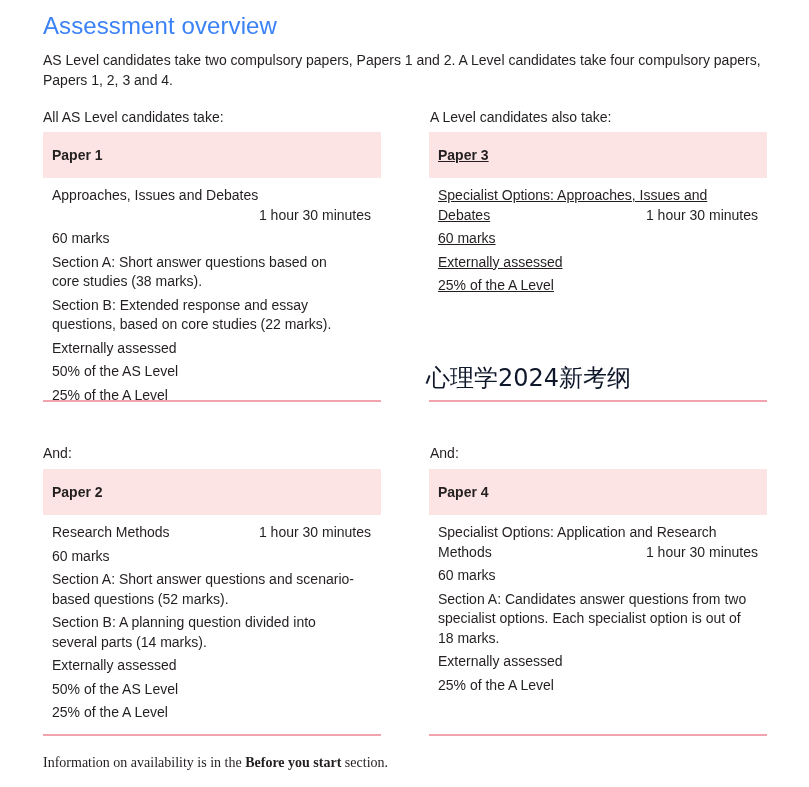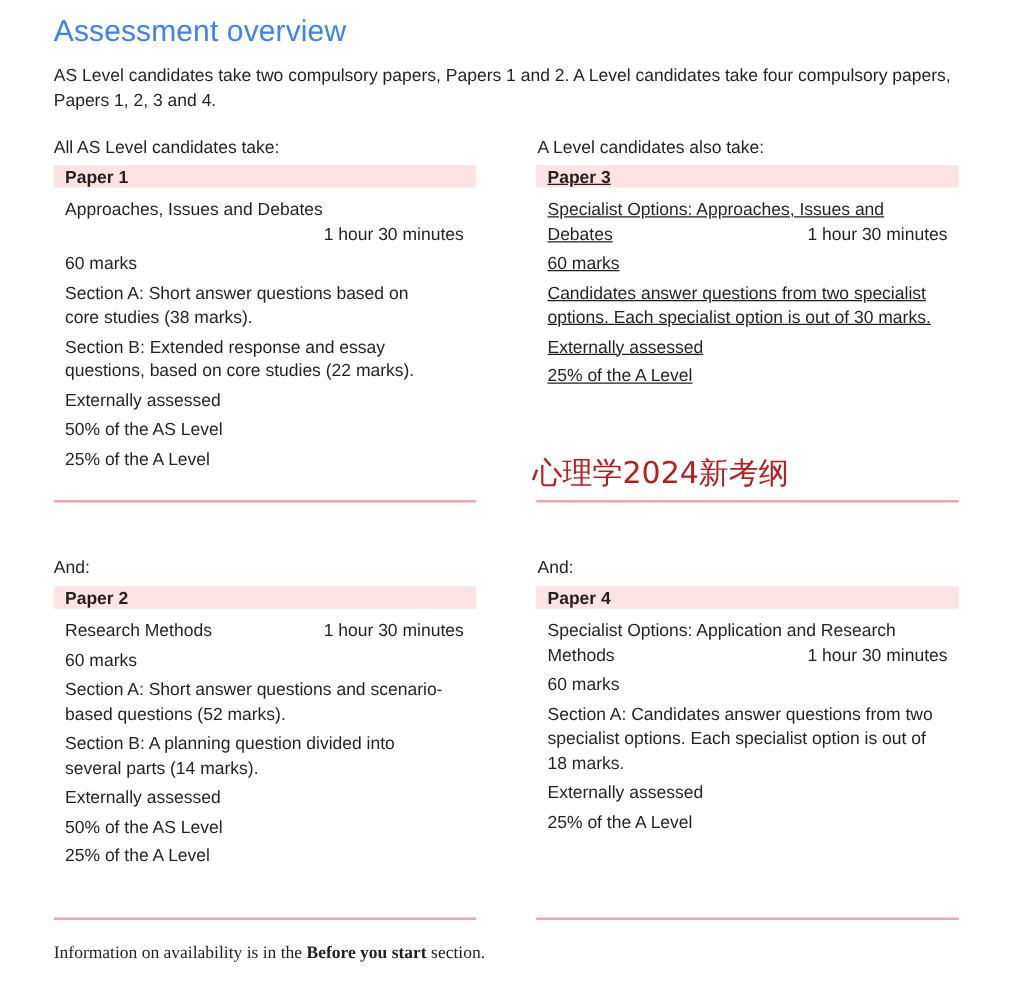--- a/index.html
+++ b/index.html
@@ -16,35 +16,35 @@
       font-size: 14px; line-height: 20px;
     }
     .col-label {
       position: absolute; font-size: 14px; line-height: 20px;
     }
     .card {
       position: absolute; width: 338px;
       border-bottom: 2px solid #f1a3ae;
     }
     .card-head {
-      background: #fce4e4; height: 18px; display: flex; align-items: center;
+      background: #fce4e4; height: 46px; display: flex; align-items: center;
       padding-left: 9px; font-weight: bold; font-size: 14px;
     }
     .card-body { padding: 8px 10px 0 9px; font-size: 14px; line-height: 19.5px; }
     .row { margin-bottom: 4px; }
     .title-row { position: relative; }
     .duration { float: right; }
     .duration.block { display: block; text-align: right; float: none; }
     .footer {
       position: absolute; left: 43px; top: 753px; font-size: 14px; line-height: 20px; font-family: Liberation Serif, serif;
     }
     .footer b { font-weight: bold; }
     .watermark {
       position: absolute; left: 426px; top: 362px;
-      font-size: 24px; color: #b91c1c; font-family: "DejaVu Sans", sans-serif;
+      font-size: 24px; color: #0f172a; font-family: "DejaVu Sans", sans-serif;
     }
   </style>
 </head>
 <body>
 
 <div class="title">Assessment overview</div>
 <div class="intro">AS Level candidates take two compulsory papers, Papers 1 and 2. A Level candidates take four compulsory papers, Papers 1, 2, 3 and 4.</div>
 
 <div class="col-label" style="left:43px; top:107px;">All AS Level candidates take:</div>
 <div class="col-label" style="left:430px; top:107px;">A Level candidates also take:</div>
@@ -64,21 +64,20 @@
 </div>
 
 <div class="card" style="left:429px; top:132px; height:268px;text-decoration:underline;">
   <div class="card-head">Paper 3</div>
   <div class="card-body">
     <div class="title-row row" style="width:320px">
       <span class="duration" style="position:absolute; right:0; top:19.5px;">1 hour 30 minutes</span>
       <span>Specialist Options: Approaches, Issues and Debates</span>
     </div>
     <div class="row">60 marks</div>
-    <div class="row" style="width:322px">Candidates answer questions from two specialist options. Each specialist option is out of 30 marks.</div>
     <div class="row">Externally assessed</div>
     <div class="row">25% of the A Level</div>
   </div>
 </div>
 
 <div class="watermark">心理学2024新考纲</div>
 
 <div class="col-label" style="left:43px; top:443px;">And:</div>
 <div class="col-label" style="left:430px; top:443px;">And:</div>
 

